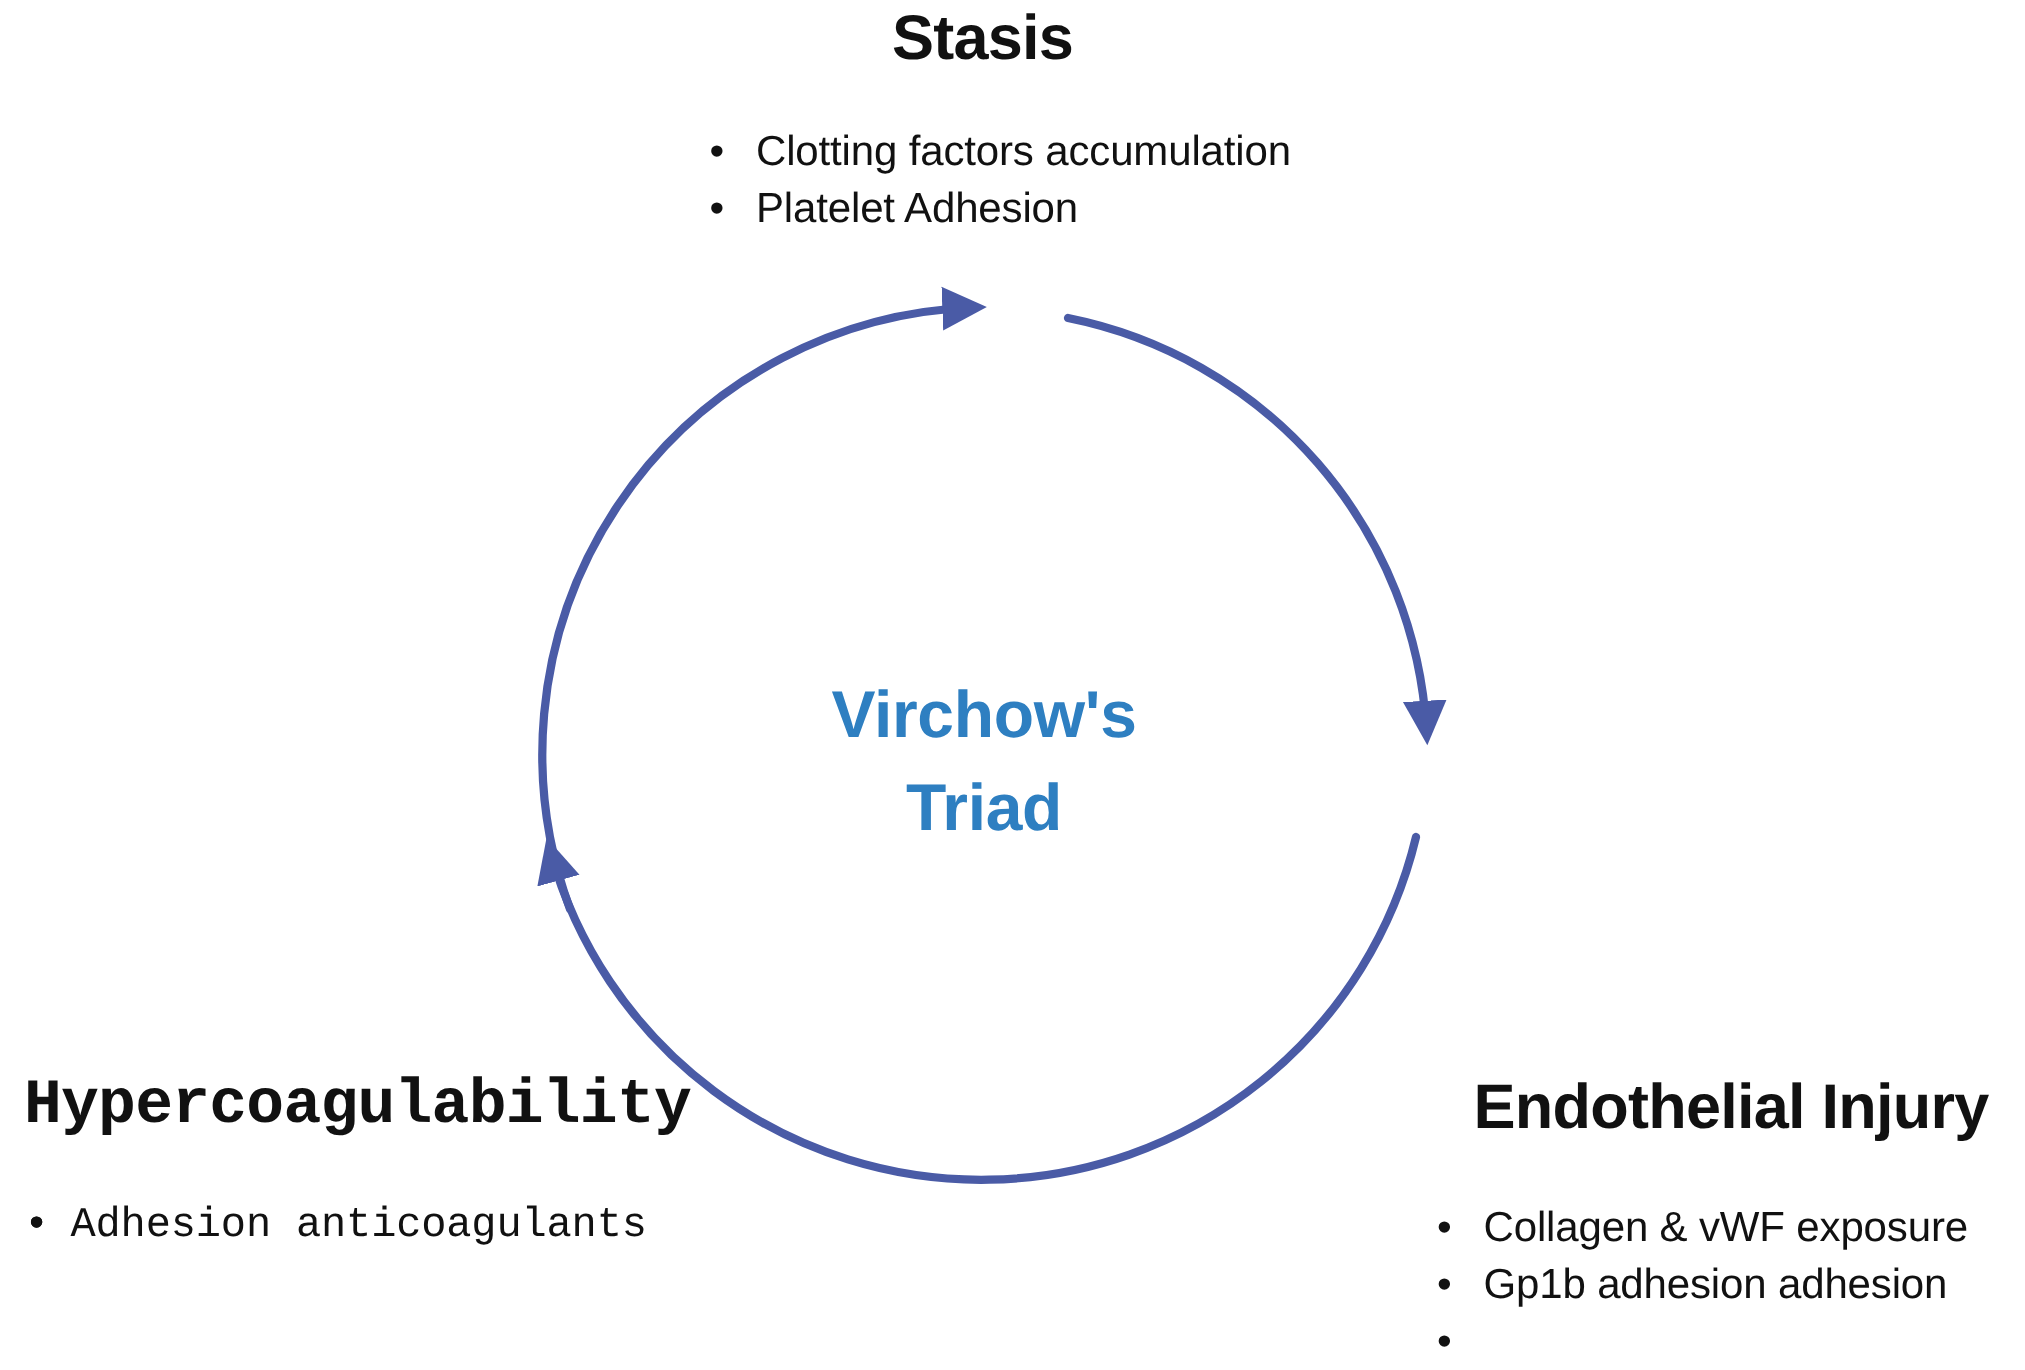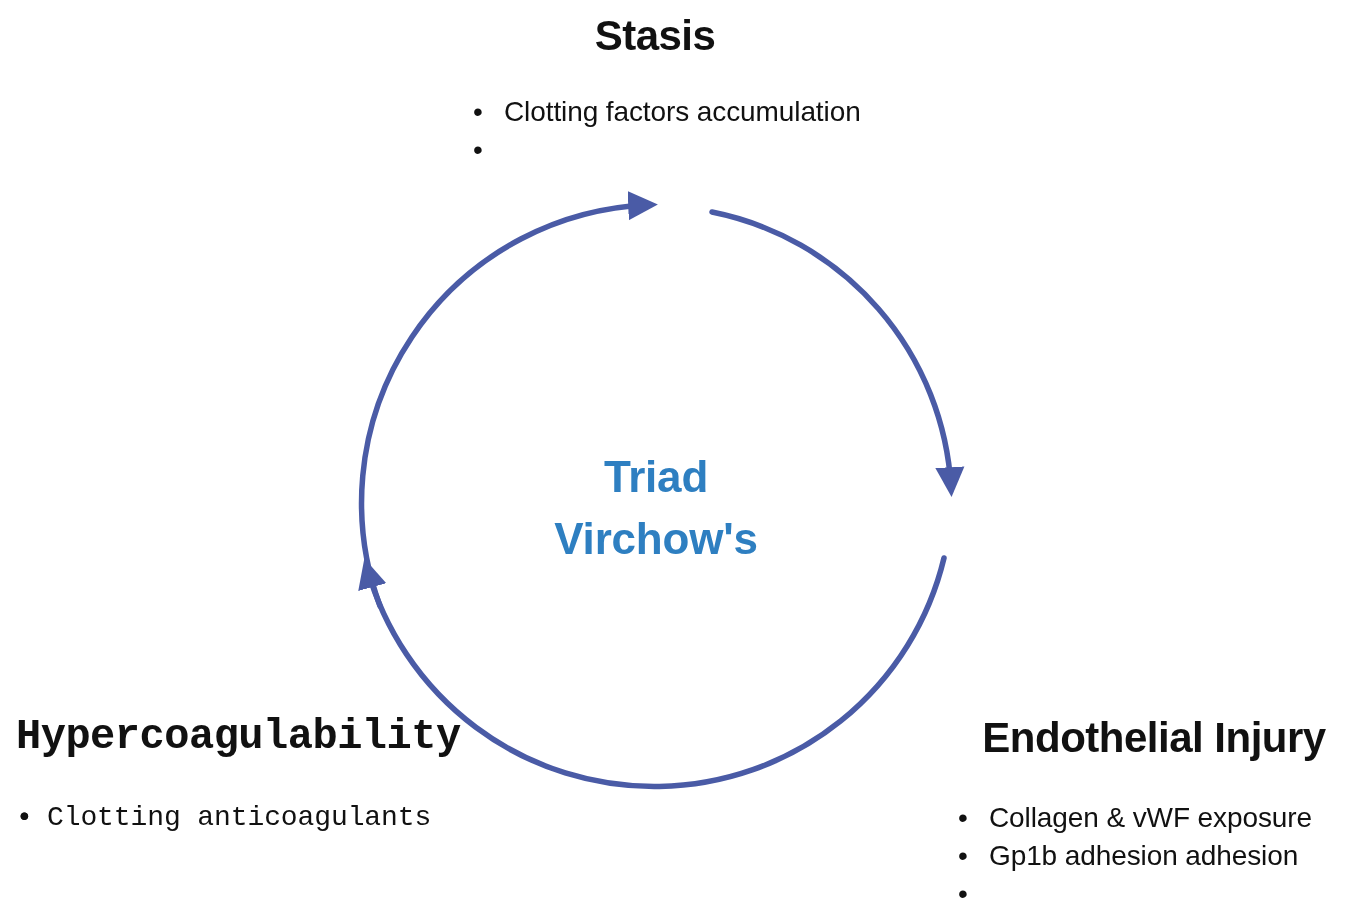--- a/index.html
+++ b/index.html
@@ -80,21 +80,21 @@
     color: #111111;
   }
   .node-list li .txt {
     display: inline-block;
     padding-left: 31px;
   }
 
   
   #node-stasis {
     left: 175px;
-    top: 12px;
+    top: 1px;
     width: 960px;
   }
   #node-stasis .node-heading { text-align: center; }
   #node-stasis .node-list {
     margin-top: 34px;
     padding-left: 298px;
   }
 
   
   #node-hypercoagulability {
@@ -133,46 +133,47 @@
     </defs>
 
     <path d="M 380 606 A 298 298 0 0 1 648 205" fill="none" stroke="#4a5ba6" stroke-width="5.5" stroke-linecap="round" marker-end="url(#ah-top)"></path>
 
     <path d="M 712 212 A 298 298 0 0 1 951 487" fill="none" stroke="#4a5ba6" stroke-width="5.5" stroke-linecap="round" marker-end="url(#ah-right)"></path>
 
     <path d="M 944 558 A 298 298 0 0 1 367 568" fill="none" stroke="#4a5ba6" stroke-width="5.5" stroke-linecap="round" marker-end="url(#ah-left)"></path>
   </svg>
 
   <div class="center-label">
+    <div>Virchow's</div>
     <div>Triad</div>
-    <div>Virchow's</div>
   </div>
 
   <div class="node" id="node-stasis">
     <div class="node-heading">Stasis</div>
     <ul class="node-list">
       <li>
         <span class="bullet">•</span>
         <span class="txt">Clotting factors accumulation</span>
       </li>
       <li>
         <span class="bullet">•</span>
+        <span class="txt">Platelet Adhesion</span>
       </li>
     </ul>
   </div>
 
   <div class="node" id="node-hypercoagulability">
     <div class="node-heading">Hypercoagulability</div>
     <ul class="node-list">
       <li>
         <span class="bullet">•</span>
       </li>
       <li>
         <span class="bullet">•</span>
-        <span class="txt">Clotting anticoagulants</span>
+        <span class="txt">Adhesion anticoagulants</span>
       </li>
     </ul>
   </div>
 
   <div class="node" id="node-endothelial-injury">
     <div class="node-heading">Endothelial Injury</div>
     <ul class="node-list">
       <li>
         <span class="bullet">•</span>
         <span class="txt">Collagen &amp; vWF exposure</span>

